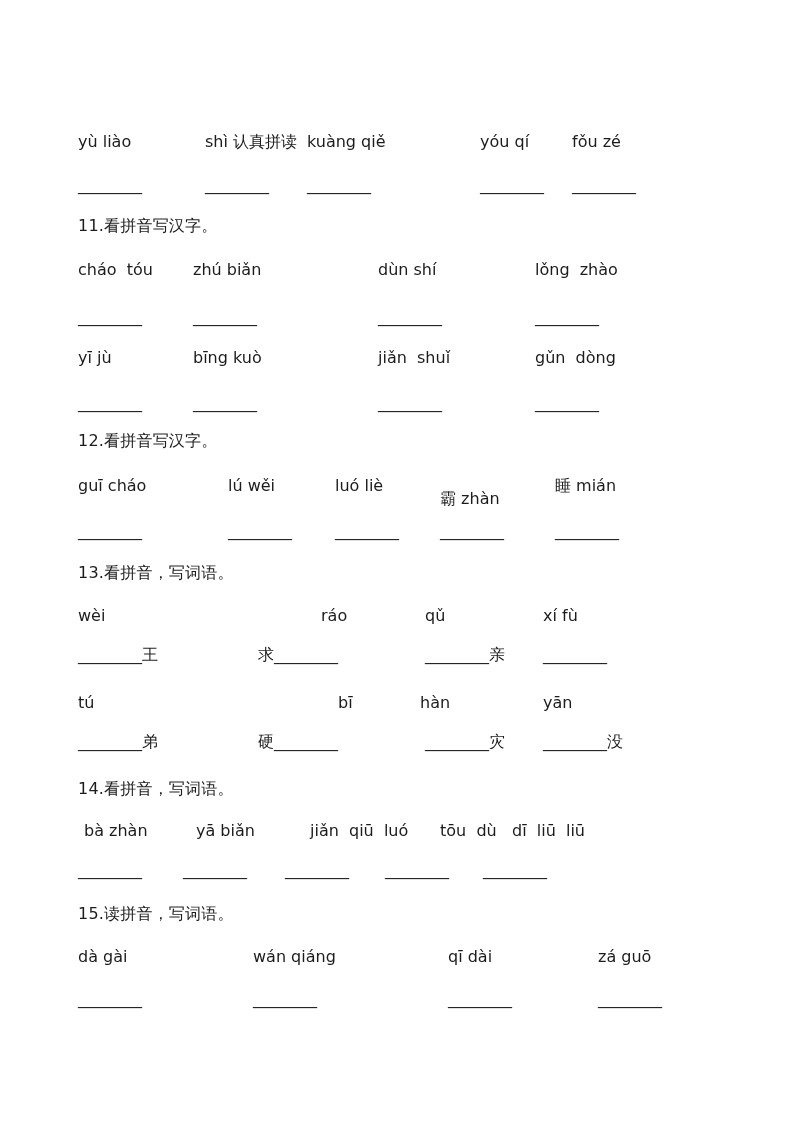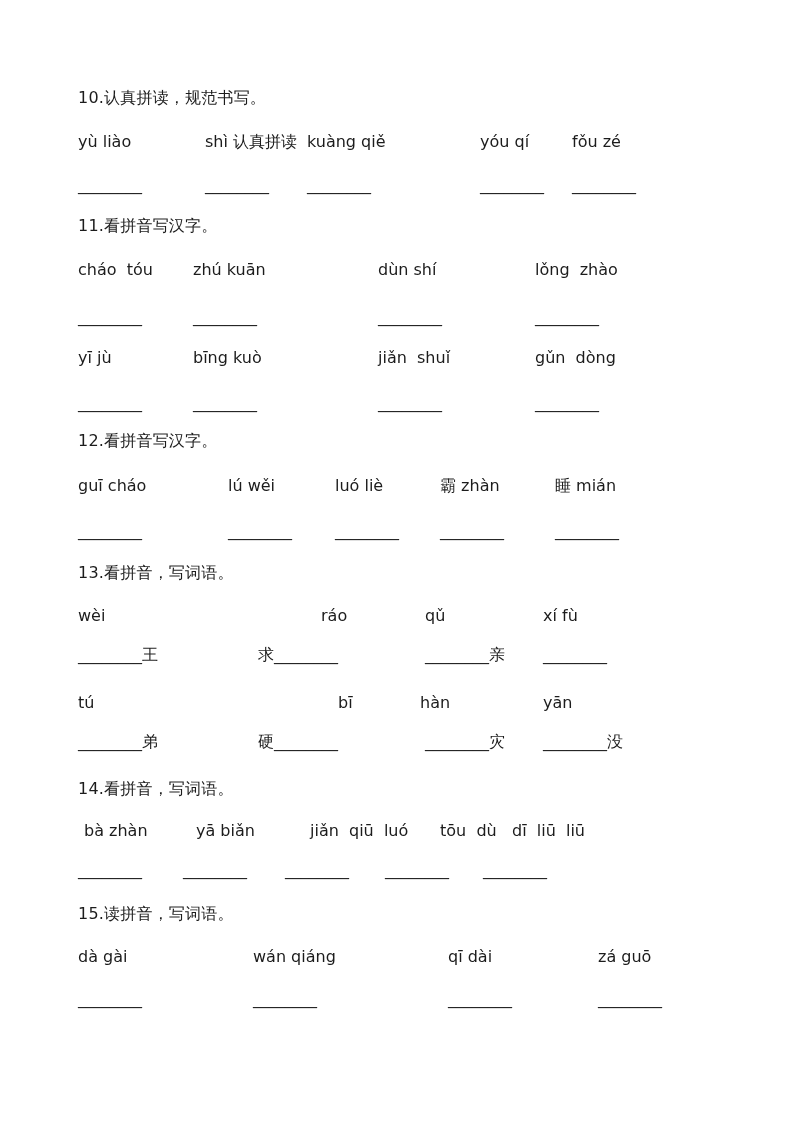--- a/index.html
+++ b/index.html
@@ -9,55 +9,54 @@
     color:#1c1c1c;overflow:hidden;
   }
   .txt{position:absolute;font-size:16px;line-height:22px;white-space:pre;}
   .title{font-size:16px;letter-spacing:0.2px;}
 </style>
 </head>
 <body>
 
 <div class="page">
 
-  <span class="txt title" style="left:78px;top:87px">10.认真拼读，规范书写。</span>
   <span class="txt" style="left:78px;top:131px">yù liào</span>
   <span class="txt" style="left:205px;top:131px">shì 认真拼读</span>
   <span class="txt" style="left:307px;top:131px">kuàng qiě</span>
   <span class="txt" style="left:480px;top:131px">yóu qí</span>
   <span class="txt" style="left:572px;top:131px">fǒu zé</span>
   <span class="txt" style="left:78px;top:174px">________</span>
   <span class="txt" style="left:205px;top:174px">________</span>
   <span class="txt" style="left:307px;top:174px">________</span>
   <span class="txt" style="left:480px;top:174px">________</span>
   <span class="txt" style="left:572px;top:174px">________</span>
 
   <span class="txt title" style="left:78px;top:215px">11.看拼音写汉字。</span>
   <span class="txt" style="left:78px;top:259px">cháo  tóu</span>
-  <span class="txt" style="left:193px;top:259px">zhú kuān</span>
+  <span class="txt" style="left:193px;top:259px">zhú biǎn</span>
   <span class="txt" style="left:378px;top:259px">dùn shí</span>
   <span class="txt" style="left:535px;top:259px">lǒng  zhào</span>
   <span class="txt" style="left:78px;top:306px">________</span>
   <span class="txt" style="left:193px;top:306px">________</span>
   <span class="txt" style="left:378px;top:306px">________</span>
   <span class="txt" style="left:535px;top:306px">________</span>
   <span class="txt" style="left:78px;top:347px">yī jù</span>
   <span class="txt" style="left:193px;top:347px">bīng kuò</span>
   <span class="txt" style="left:378px;top:347px">jiǎn  shuǐ</span>
   <span class="txt" style="left:535px;top:347px">gǔn  dòng</span>
   <span class="txt" style="left:78px;top:392px">________</span>
   <span class="txt" style="left:193px;top:392px">________</span>
   <span class="txt" style="left:378px;top:392px">________</span>
   <span class="txt" style="left:535px;top:392px">________</span>
 
   <span class="txt title" style="left:78px;top:430px">12.看拼音写汉字。</span>
   <span class="txt" style="left:78px;top:475px">guī cháo</span>
   <span class="txt" style="left:228px;top:475px">lú wěi</span>
   <span class="txt" style="left:335px;top:475px">luó liè</span>
-  <span class="txt" style="left:440px;top:475px">霸 zhàn</span>
+  <span class="txt" style="left:440px;top:488px">霸 zhàn</span>
   <span class="txt" style="left:555px;top:475px">睡 mián</span>
   <span class="txt" style="left:78px;top:520px">________</span>
   <span class="txt" style="left:228px;top:520px">________</span>
   <span class="txt" style="left:335px;top:520px">________</span>
   <span class="txt" style="left:440px;top:520px">________</span>
   <span class="txt" style="left:555px;top:520px">________</span>
 
   <span class="txt title" style="left:78px;top:562px">13.看拼音，写词语。</span>
   <span class="txt" style="left:78px;top:605px">wèi</span>
   <span class="txt" style="left:321px;top:605px">ráo</span>

